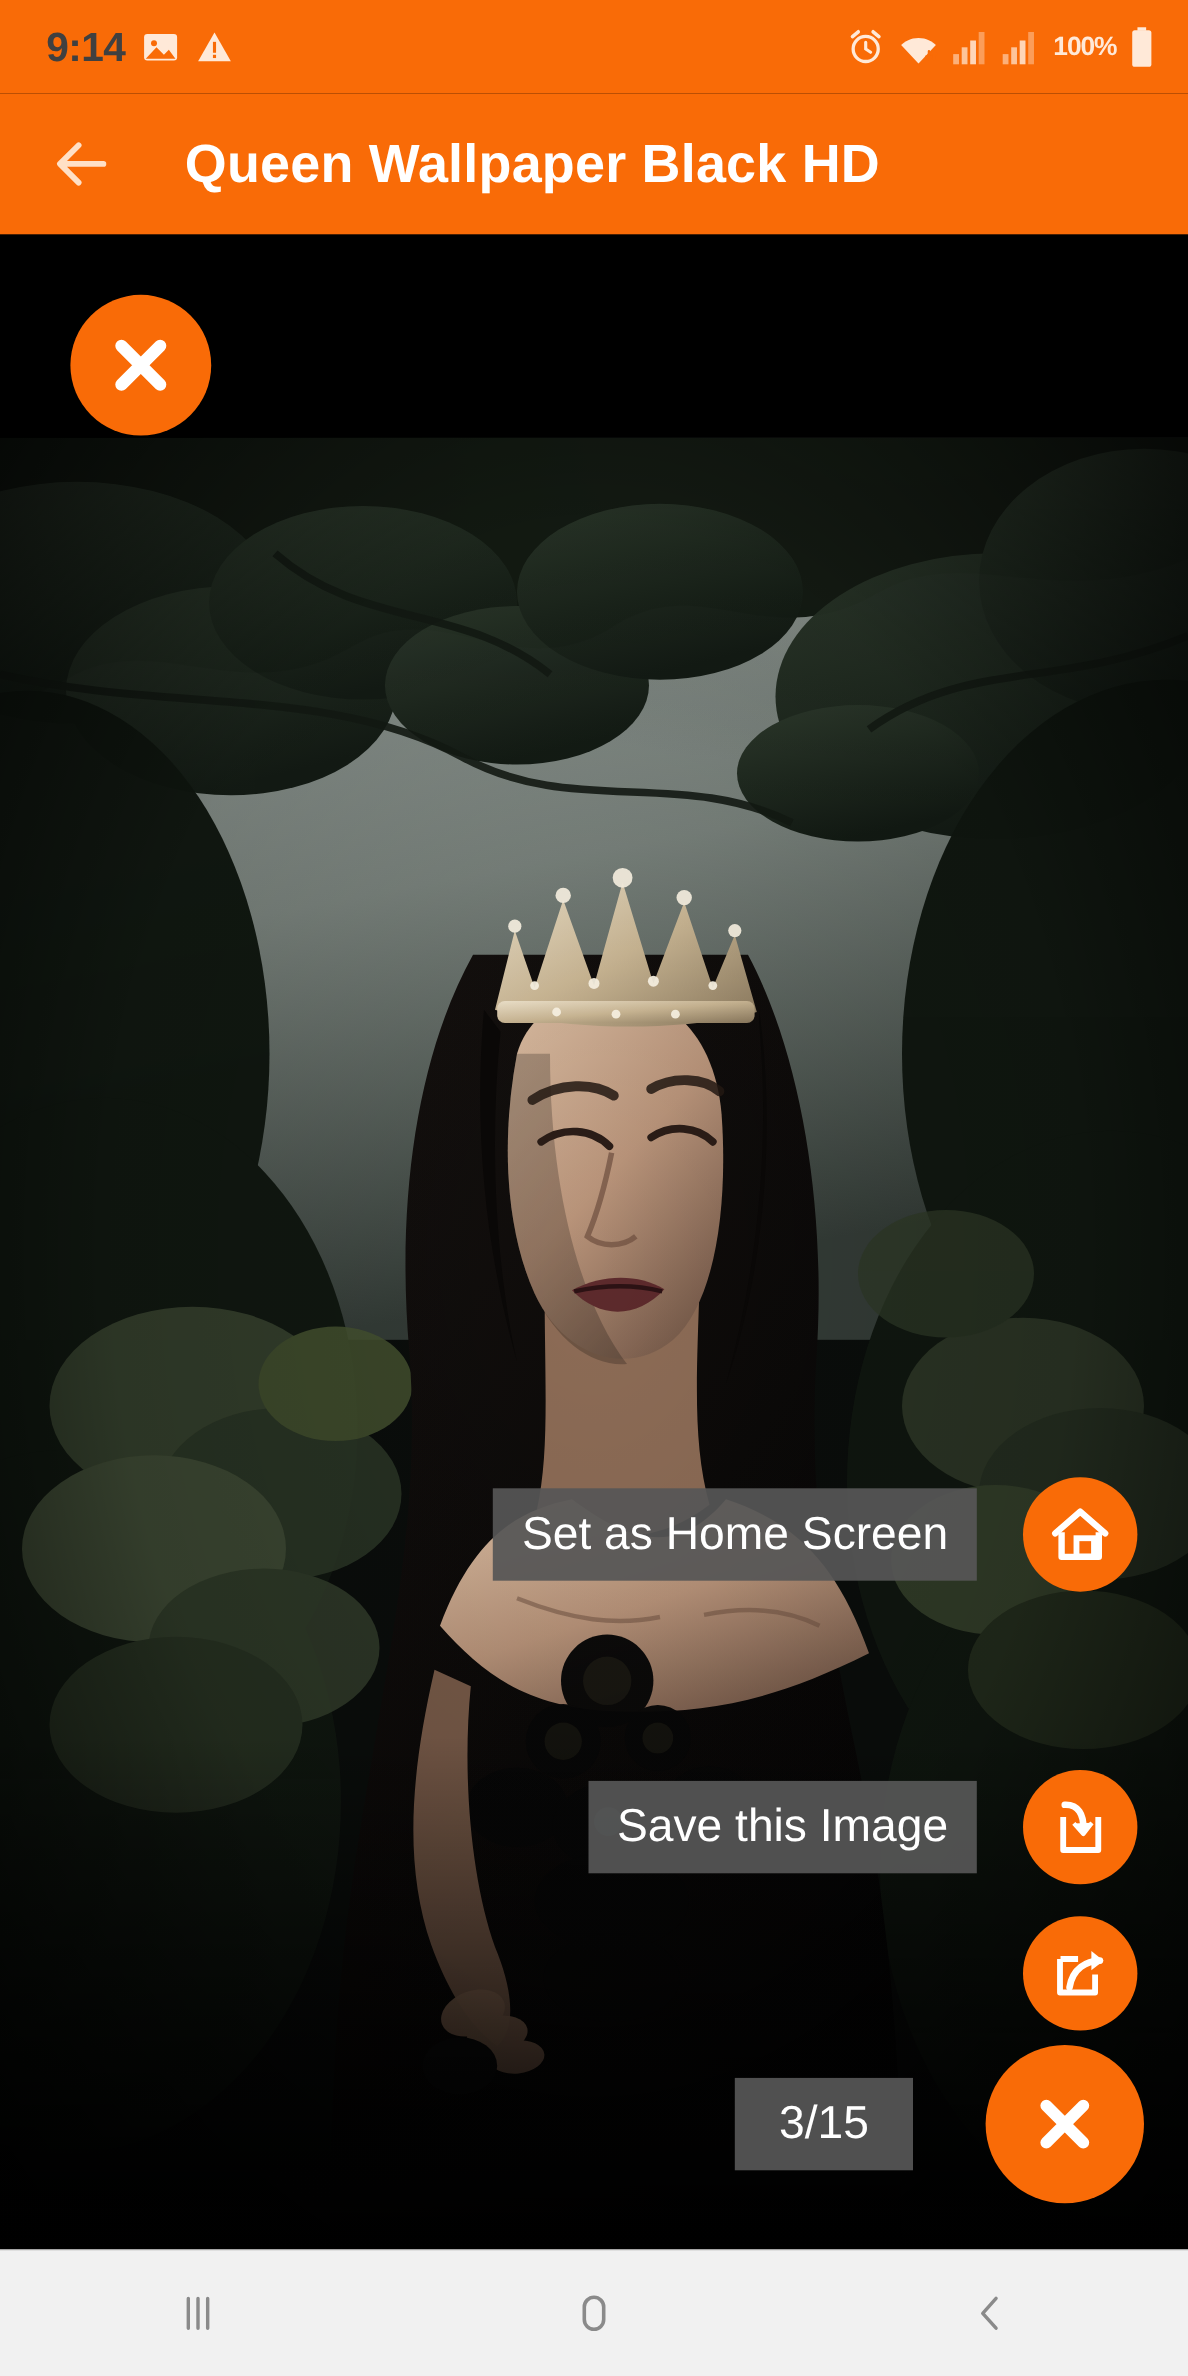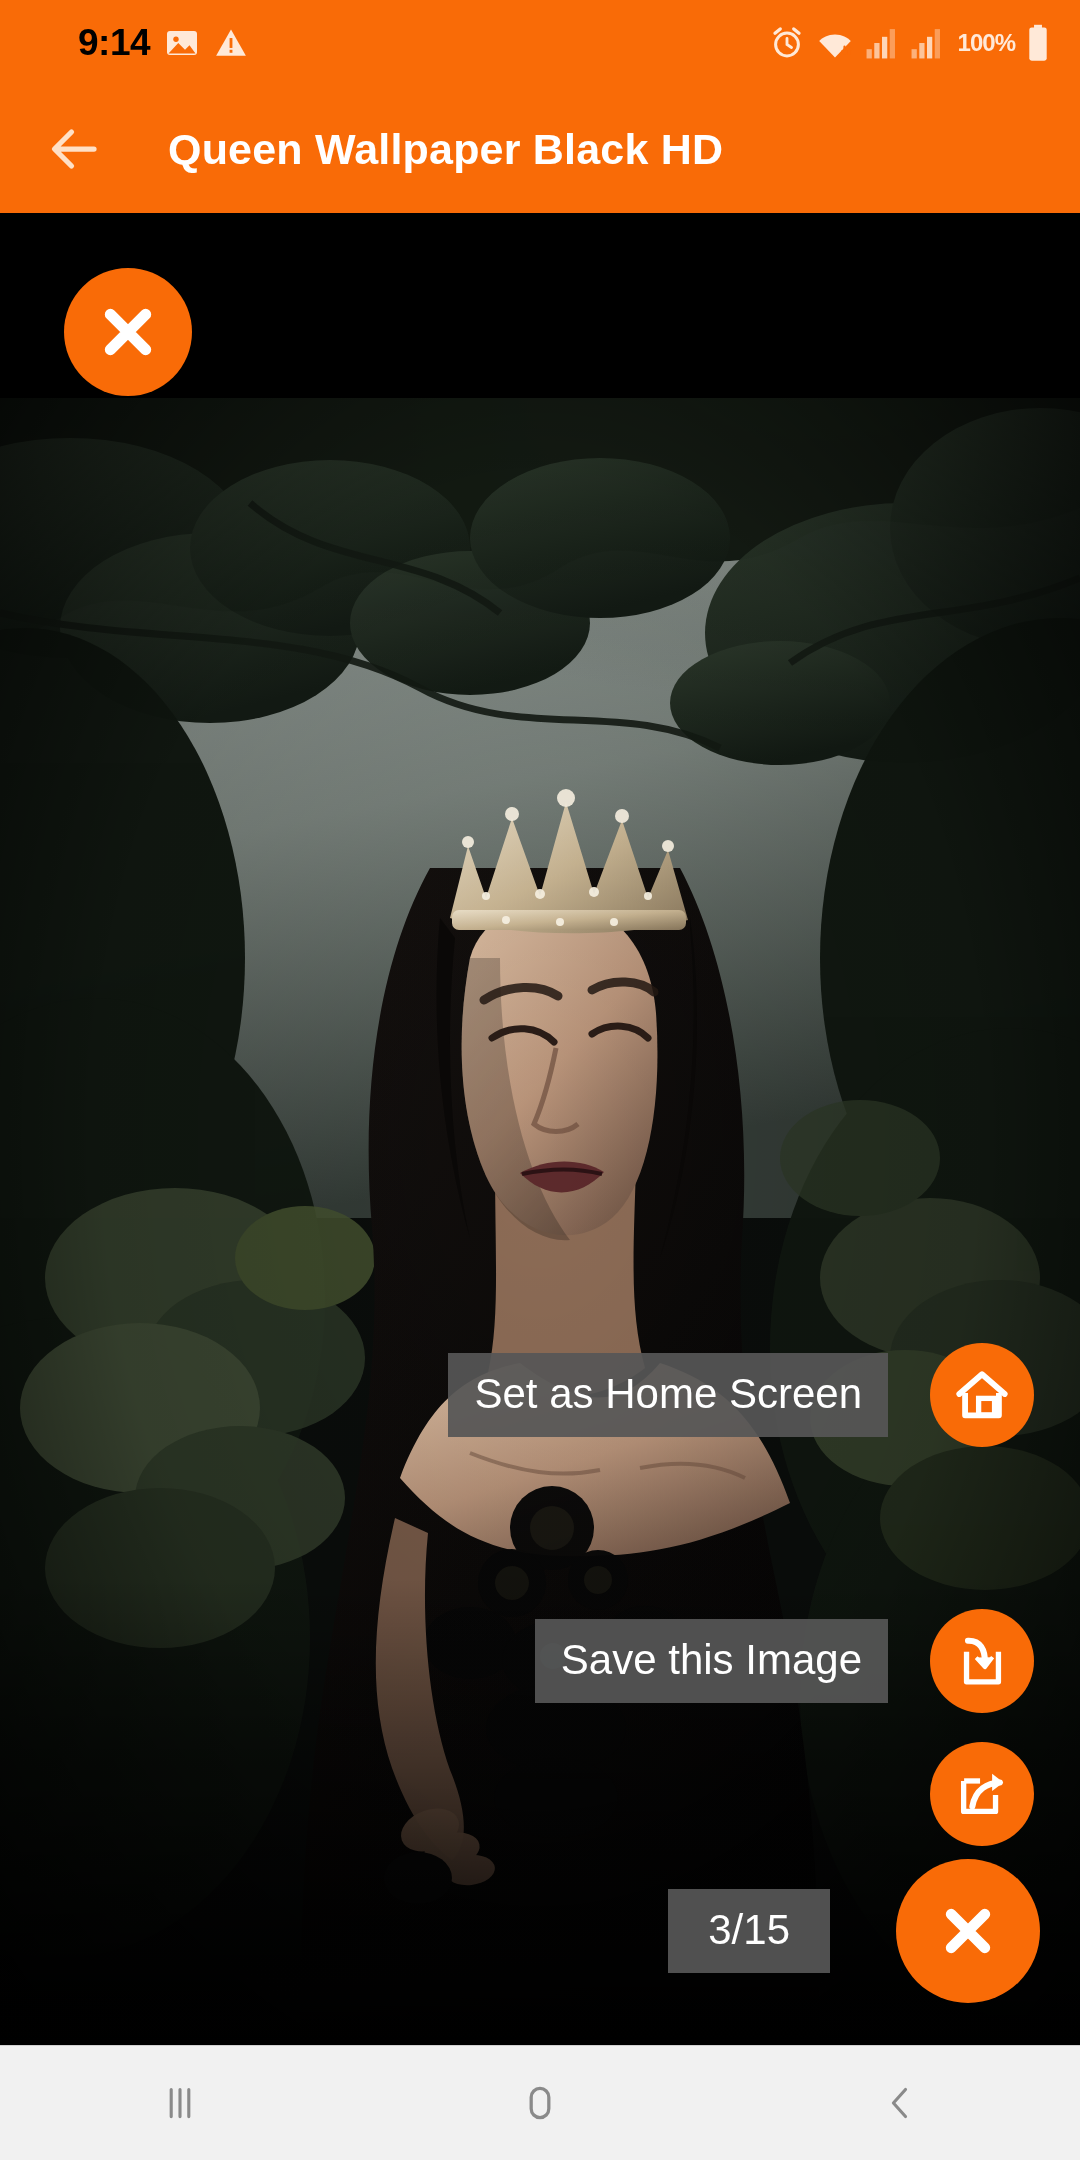--- a/index.html
+++ b/index.html
@@ -20,23 +20,22 @@
     position:absolute; top:0; left:0;
     width:1080px; height:85px;
     background:#F96B07;
     display:flex; align-items:center;
     justify-content:space-between;
     padding:0 30px 0 42px;
   }
   .sb-left { display:flex; align-items:center; gap:14px; }
   .sb-right { display:flex; align-items:center; gap:11px; }
   .sb-time {
-    color:#000000; font-size:37px; font-weight:600;
+    color:#404040; font-size:37px; font-weight:600;
     letter-spacing:-0.5px;
-    margin-left:36px;
   }
   .sb-ico { display:block; }
   .sb-batt-text {
     color:#FFE9D8; font-size:24px; font-weight:700;
     letter-spacing:-1px; margin-left:3px;
   }
 
   
   #app-bar {
     position:absolute; top:85px; left:0;
@@ -45,21 +44,21 @@
     display:flex; align-items:center;
   }
   #back-button {
     width:92px; height:92px;
     margin-left:28px;
     display:flex; align-items:center; justify-content:center;
     cursor:pointer;
   }
   #app-title {
     color:#FFFFFF;
-    font-size:43px;
+    font-size:49px;
     font-weight:bold;
     margin-left:48px;
     letter-spacing:0.2px;
     white-space:nowrap;
   }
 
   
   #top-close-button {
     position:absolute;
     left:64px; top:268px;

